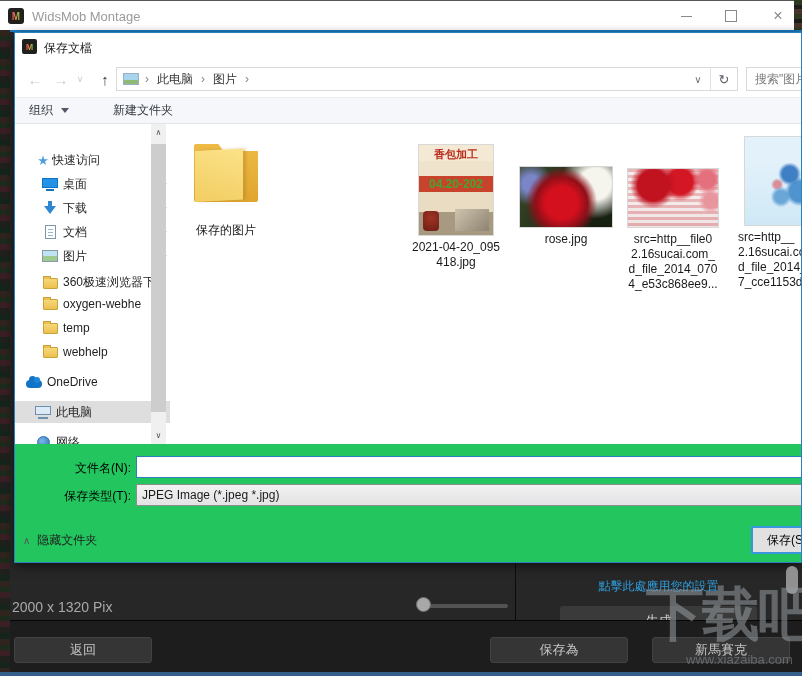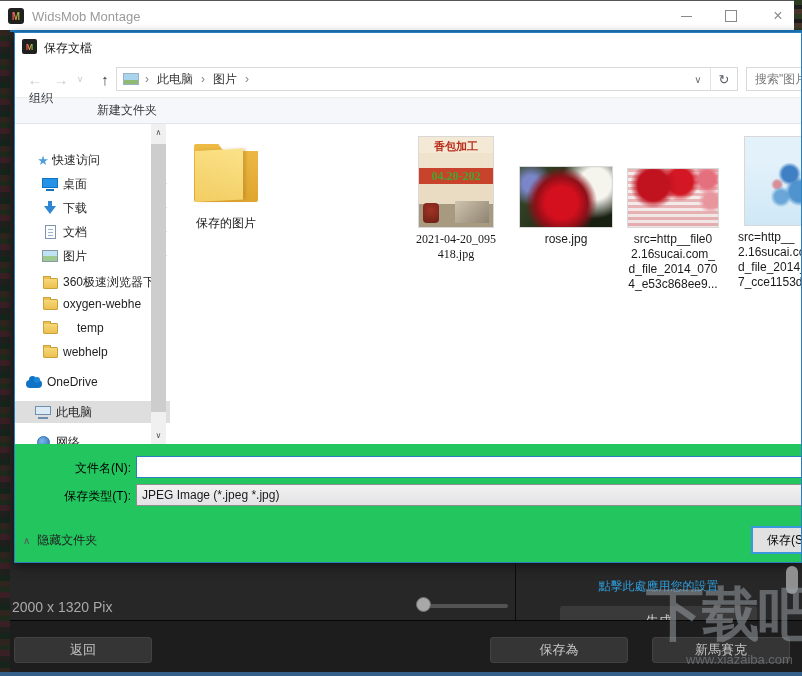--- a/index.html
+++ b/index.html
@@ -59,21 +59,21 @@
   #addr-right{margin-left:auto;display:flex;align-items:center;height:100%;}
   #addr-chev{width:24px;text-align:center;font-size:10px;color:#6a737c;}
   #addr-refresh{width:26px;height:100%;border-left:1px solid #e3e3e3;display:flex;align-items:center;justify-content:center;
     font-size:13px;color:#5a6067;}
   #searchbox{left:731px;top:6px;width:75px;height:24px;background:#fff;border:1px solid #d9d9d9;box-sizing:border-box;
     display:flex;align-items:center;}
   #searchbox span{font-size:12px;color:#7b7b7b;padding-left:8px;white-space:nowrap;}
 
   #dlg-toolbar{left:0;top:64px;width:100%;height:27px;background:#f5f7fa;border-top:1px solid #ececec;border-bottom:1px solid #e2e6ec;box-sizing:border-box;
     display:flex;align-items:center;}
-  #organize{margin-left:14px;font-size:12px;color:#33393f;display:flex;align-items:center;gap:20px;flex-direction:column;}
+  #organize{margin-left:14px;font-size:12px;color:#33393f;display:flex;align-items:center;gap:8px;}
   .tri-down{display:inline-block;width:0;height:0;border-left:4px solid transparent;border-right:4px solid transparent;border-top:5px solid #556;}
   #newfolder{margin-left:44px;font-size:12px;color:#33393f;}
 
   #dlg-body{left:0;top:91px;width:100%;height:320px;background:#ffffff;overflow:hidden;}
 
   
   #sidebar{left:0;top:0;width:136px;height:100%;}
   .side-row{position:absolute;left:0;width:136px;height:22px;display:flex;align-items:center;}
   .side-row.sel{background:#dedede;}
   .side-ic{width:18px;height:16px;display:flex;align-items:center;justify-content:center;flex:none;}
@@ -302,21 +302,21 @@
       <div class="side-row" style="top:169px;padding-left:26px;">
         <span class="side-ic">
             <span class="ic-folder"></span>
           </span>
         <span class="side-label" style="width:88px;margin-left:4px;">oxygen-webhe</span>
       </div>
       <div class="side-row" style="top:193px;padding-left:26px;">
         <span class="side-ic">
             <span class="ic-folder"></span>
           </span>
-        <span class="side-label" style="width:88px;margin-left:18px;">temp</span>
+        <span class="side-label" style="width:88px;margin-left:4px;">temp</span>
       </div>
       <div class="side-row" style="top:217px;padding-left:26px;">
         <span class="side-ic">
             <span class="ic-folder"></span>
           </span>
         <span class="side-label" style="width:88px;margin-left:4px;">webhelp</span>
       </div>
       <div class="side-row" style="top:247px;padding-left:10px;">
         <span class="side-ic">
             <span class="ic-cloud"></span>
@@ -341,25 +341,25 @@
       <div id="vs-up">∧</div>
       <div id="vs-thumb"></div>
       <div id="vs-down">∨</div>
     </div>
 
     <div class="abs" id="files">
       <div class="file-item" style="left:10px;top:20px;">
         <div class="thumbwrap">
             <div class="folder-big"></div>
           </div>
-        <div class="cap" style="margin-top:14px;">
+        <div class="cap" style="margin-top:22px;font-family:Liberation Mono, monospace;">
           <span>保存的图片</span>
         </div>
       </div>
-      <div class="file-item" style="left:240px;top:12px;font-family:Liberation Serif, serif;">
+      <div class="file-item" style="left:240px;top:20px;">
         <div class="thumbwrap">
           <div class="thumb thumb-poster">
             <span class="pt">香包加工</span>
             <span class="pd">04.20-202</span>
             <span class="jar"></span>
             <span class="ph"></span>
           </div>
         </div>
         <div class="cap">
           <span>2021-04-20_095</span>

